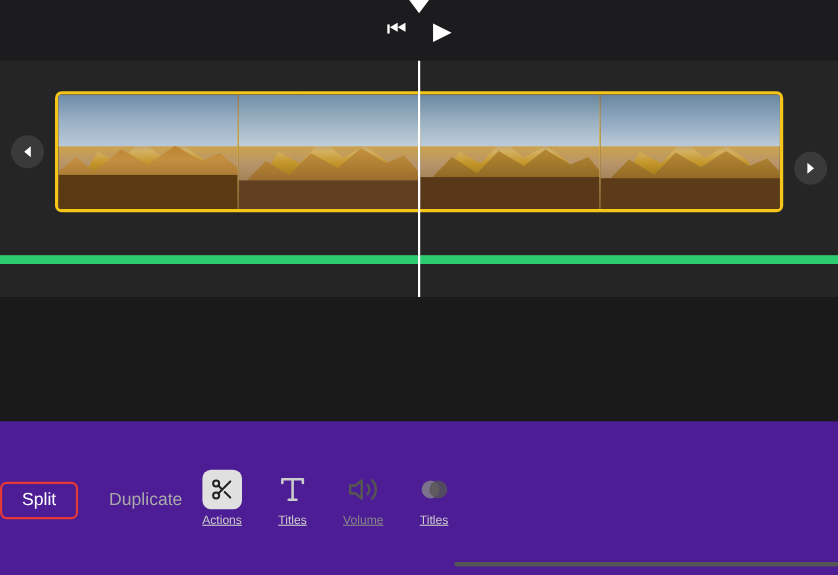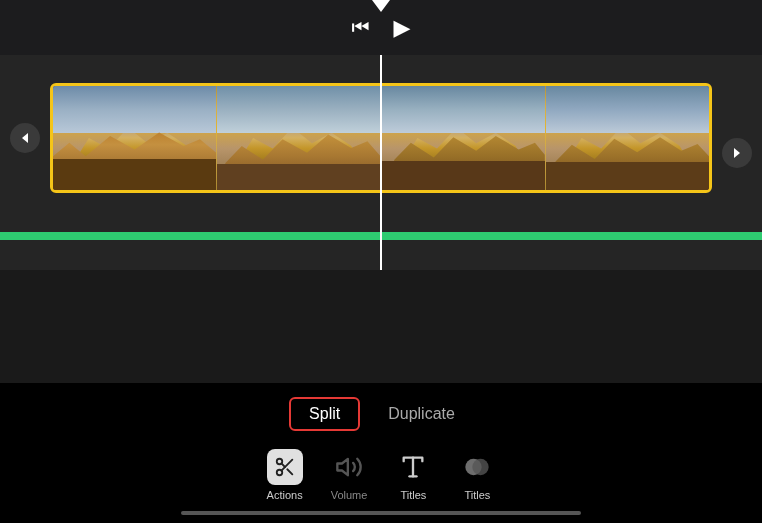--- a/index.html
+++ b/index.html
@@ -131,23 +131,22 @@
       z-index: 5;
     }
 
     
     .bottom-toolbar {
       position: absolute;
       bottom: 0;
       left: 0;
       right: 0;
       height: 140px;
-      background: #000000;
-      display: flex;
-      flex-direction: column;
+      background: #4c1d95;
+      display: flex;
       align-items: center;
     }
 
     
     .tab-row {
       display: flex;
       align-items: center;
       padding: 14px 0 10px;
       gap: 10px;
     }
@@ -201,20 +200,21 @@
     }
 
     .tool-icon.muted {
       color: #555;
     }
 
     .tool-label {
       font-size: 11px;
       color: #888;
       text-align: center;
+      text-decoration: underline;
     }
 
     .tool-label.active {
       color: #ccc;
     }
 
     
     .handle-bar {
       width: 400px;
       height: 4px;
@@ -348,43 +348,43 @@
           <line x1="20" y1="4" x2="8.12" y2="15.88"></line>
           <line x1="14.47" y1="14.48" x2="20" y2="20"></line>
           <line x1="8.12" y1="8.12" x2="12" y2="12"></line>
         </svg>
       </div>
       <span class="tool-label active">Actions</span>
     </div>
 
 
     <div class="tool-item">
+      <div class="tool-icon">
+        <svg width="28" height="28" viewBox="0 0 24 24" fill="none" stroke="#ccc" stroke-width="2" stroke-linecap="round" stroke-linejoin="round">
+          <polyline points="4 7 4 4 20 4 20 7"></polyline>
+          <line x1="9" y1="20" x2="15" y2="20"></line>
+          <line x1="12" y1="4" x2="12" y2="20"></line>
+        </svg>
+      </div>
+      <span class="tool-label active">Titles</span>
+    </div>
+
+    <div class="tool-item">
       <div class="tool-icon muted">
         <svg width="28" height="28" viewBox="0 0 24 24" fill="none" stroke="#555" stroke-width="2" stroke-linecap="round" stroke-linejoin="round">
           <polygon points="11 5 6 9 2 9 2 15 6 15 11 19 11 5"></polygon>
           <path d="M15.54 8.46a5 5 0 0 1 0 7.07"></path>
           <path d="M19.07 4.93a10 10 0 0 1 0 14.14"></path>
         </svg>
       </div>
       <span class="tool-label">Volume</span>
     </div>
 
     <div class="tool-item">
       <div class="tool-icon">
-        <svg width="28" height="28" viewBox="0 0 24 24" fill="none" stroke="#ccc" stroke-width="2" stroke-linecap="round" stroke-linejoin="round">
-          <polyline points="4 7 4 4 20 4 20 7"></polyline>
-          <line x1="9" y1="20" x2="15" y2="20"></line>
-          <line x1="12" y1="4" x2="12" y2="20"></line>
-        </svg>
-      </div>
-      <span class="tool-label active">Titles</span>
-    </div>
-
-    <div class="tool-item">
-      <div class="tool-icon">
 
         <svg width="28" height="28" viewBox="0 0 24 24">
           <circle cx="9" cy="12" r="7" fill="#888" opacity="0.8"></circle>
           <circle cx="15" cy="12" r="7" fill="#555" opacity="0.8"></circle>
         </svg>
       </div>
       <span class="tool-label active">Titles</span>
     </div>
 
   </div>

